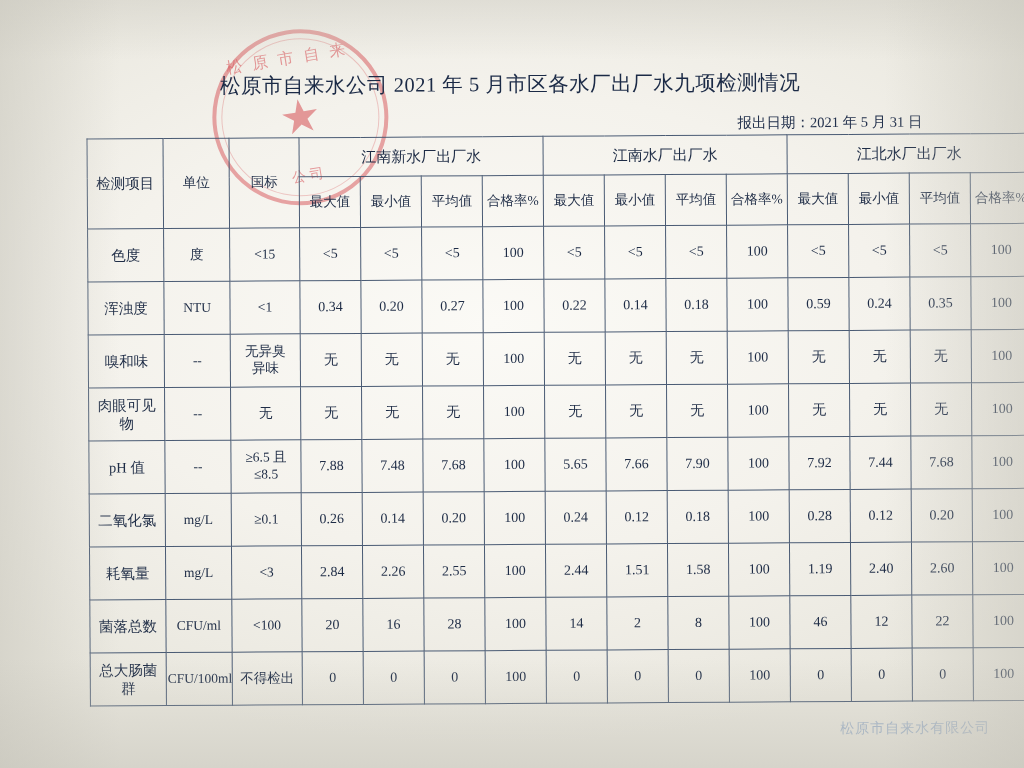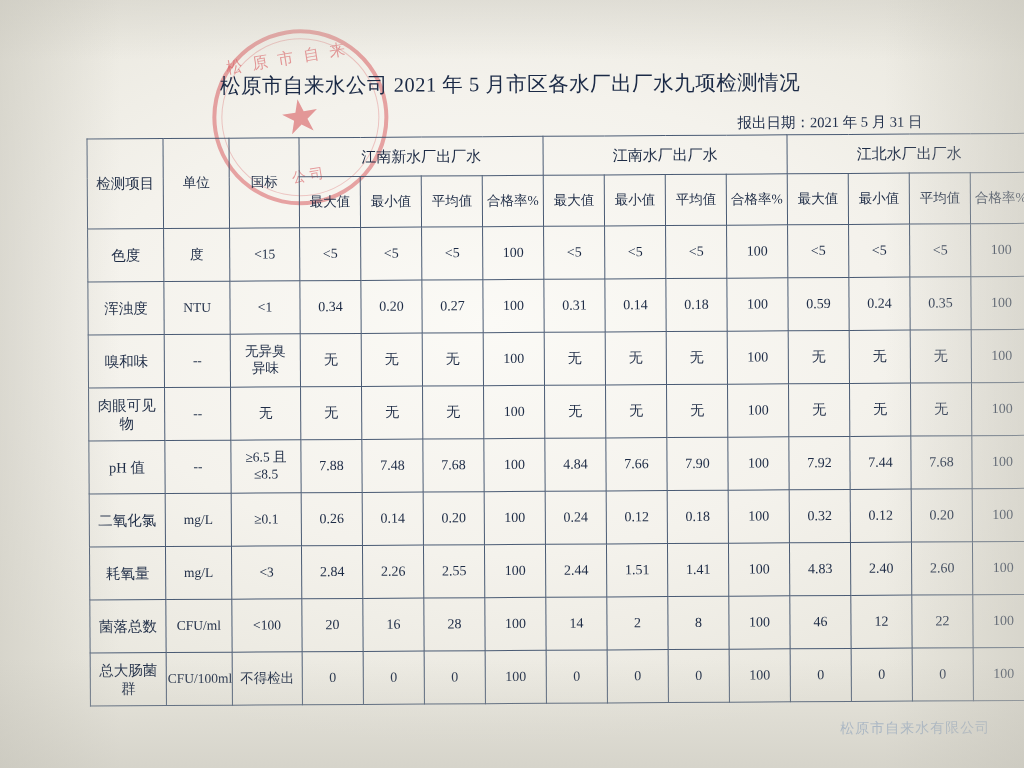--- a/index.html
+++ b/index.html
@@ -241,21 +241,21 @@
             <td class="row-cell ">100</td>
           </tr>
           <tr>
             <td class="row-cell item-cell nowrap-2">浑浊度</td>
             <td class="row-cell unit-cell nowrap-2">NTU</td>
             <td class="row-cell std-cell nowrap-2">&lt;1</td>
             <td class="row-cell ">0.34</td>
             <td class="row-cell ">0.20</td>
             <td class="row-cell ">0.27</td>
             <td class="row-cell ">100</td>
-            <td class="row-cell ">0.31</td>
+            <td class="row-cell ">0.22</td>
             <td class="row-cell ">0.14</td>
             <td class="row-cell ">0.18</td>
             <td class="row-cell ">100</td>
             <td class="row-cell ">0.59</td>
             <td class="row-cell ">0.24</td>
             <td class="row-cell ">0.35</td>
             <td class="row-cell ">100</td>
           </tr>
           <tr>
             <td class="row-cell item-cell nowrap-2">嗅和味</td>
@@ -294,59 +294,59 @@
           </tr>
           <tr>
             <td class="row-cell item-cell nowrap-2">pH 值</td>
             <td class="row-cell unit-cell nowrap-2">--</td>
             <td class="row-cell std-cell nowrap-2">≥6.5 且
 ≤8.5</td>
             <td class="row-cell ">7.88</td>
             <td class="row-cell ">7.48</td>
             <td class="row-cell ">7.68</td>
             <td class="row-cell ">100</td>
-            <td class="row-cell ">4.84</td>
+            <td class="row-cell ">5.65</td>
             <td class="row-cell ">7.66</td>
             <td class="row-cell ">7.90</td>
             <td class="row-cell ">100</td>
             <td class="row-cell ">7.92</td>
             <td class="row-cell ">7.44</td>
             <td class="row-cell ">7.68</td>
             <td class="row-cell ">100</td>
           </tr>
           <tr>
             <td class="row-cell item-cell nowrap-2">二氧化氯</td>
             <td class="row-cell unit-cell nowrap-2">mg/L</td>
             <td class="row-cell std-cell nowrap-2">≥0.1</td>
             <td class="row-cell ">0.26</td>
             <td class="row-cell ">0.14</td>
             <td class="row-cell ">0.20</td>
             <td class="row-cell ">100</td>
             <td class="row-cell ">0.24</td>
             <td class="row-cell ">0.12</td>
             <td class="row-cell ">0.18</td>
             <td class="row-cell ">100</td>
-            <td class="row-cell ">0.32</td>
+            <td class="row-cell ">0.28</td>
             <td class="row-cell ">0.12</td>
             <td class="row-cell ">0.20</td>
             <td class="row-cell ">100</td>
           </tr>
           <tr>
             <td class="row-cell item-cell nowrap-2">耗氧量</td>
             <td class="row-cell unit-cell nowrap-2">mg/L</td>
             <td class="row-cell std-cell nowrap-2">&lt;3</td>
             <td class="row-cell ">2.84</td>
             <td class="row-cell ">2.26</td>
             <td class="row-cell ">2.55</td>
             <td class="row-cell ">100</td>
             <td class="row-cell ">2.44</td>
             <td class="row-cell ">1.51</td>
-            <td class="row-cell ">1.41</td>
-            <td class="row-cell ">100</td>
-            <td class="row-cell ">4.83</td>
+            <td class="row-cell ">1.58</td>
+            <td class="row-cell ">100</td>
+            <td class="row-cell ">1.19</td>
             <td class="row-cell ">2.40</td>
             <td class="row-cell ">2.60</td>
             <td class="row-cell ">100</td>
           </tr>
           <tr>
             <td class="row-cell item-cell nowrap-2">菌落总数</td>
             <td class="row-cell unit-cell nowrap-2">CFU/ml</td>
             <td class="row-cell std-cell nowrap-2">&lt;100</td>
             <td class="row-cell ">20</td>
             <td class="row-cell ">16</td>

